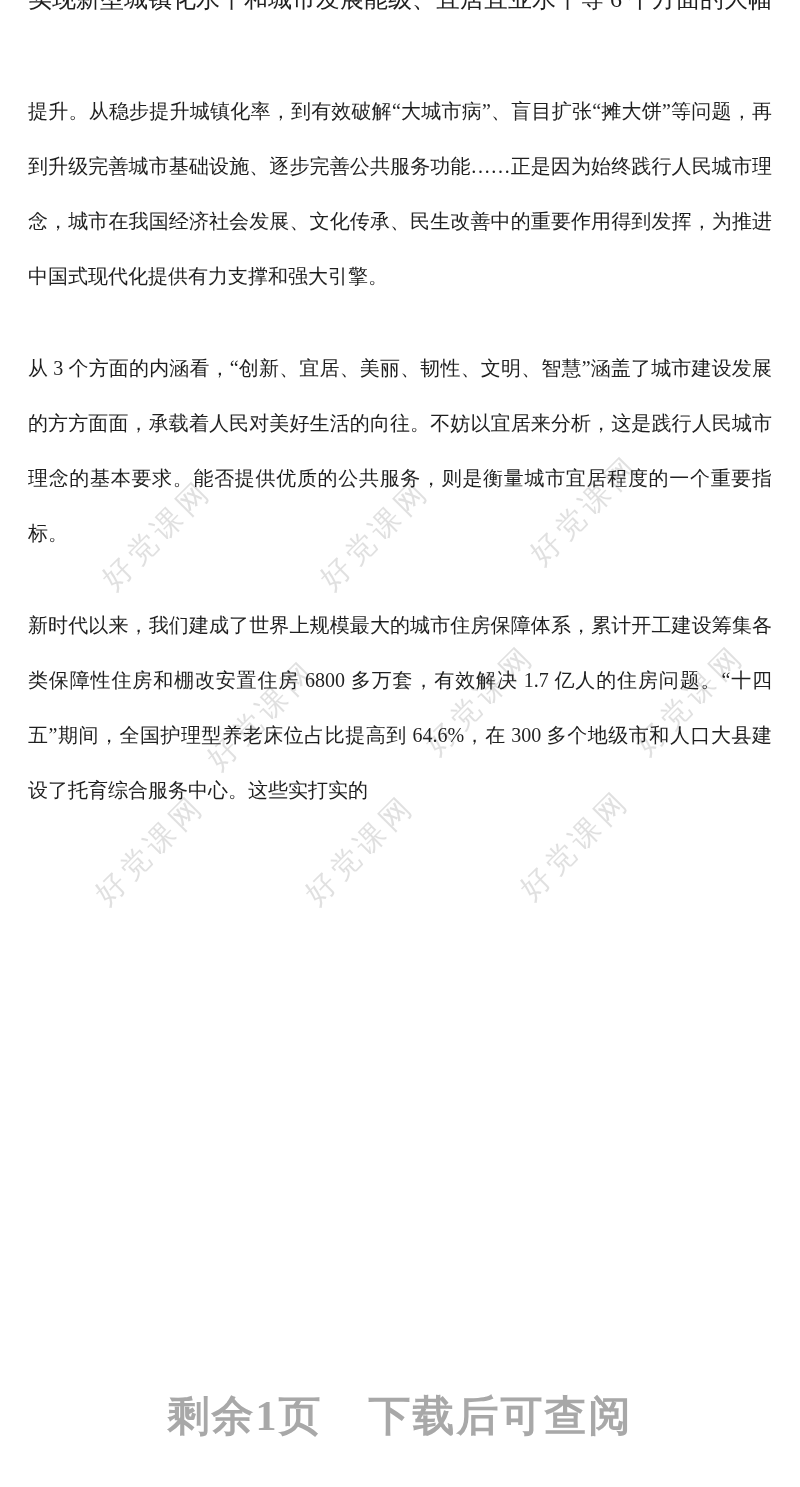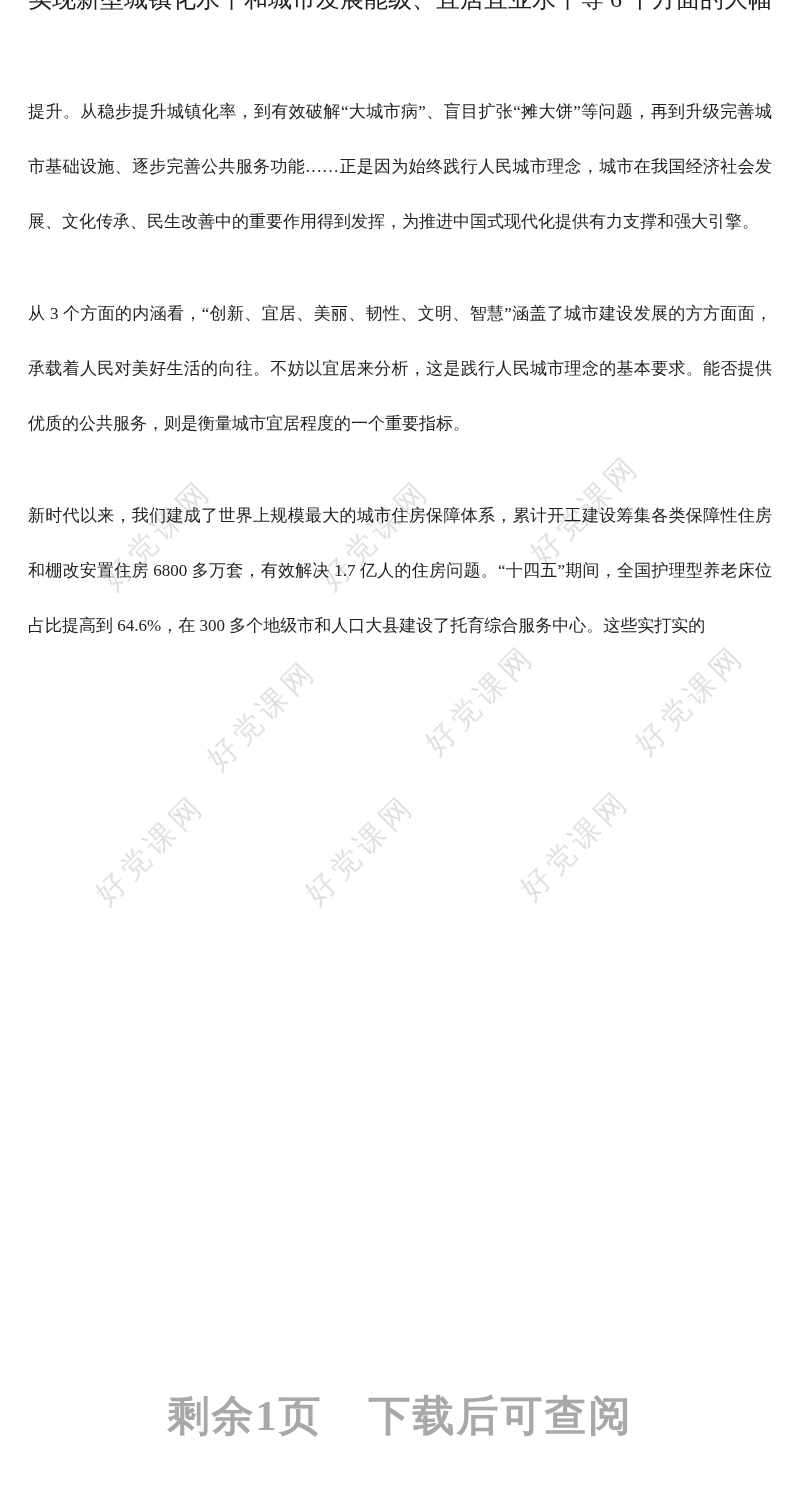--- a/index.html
+++ b/index.html
@@ -22,21 +22,21 @@
     color:#1f1f1f; white-space:nowrap;
   }
 
   
   .content {
     position:absolute; top:84px; left:28px; width:744px;
     color:#1f1f1f;
   }
   .content p {
     margin:0 0 37px 0;
-    font-size:17px; line-height:55px;
+    font-size:20px; line-height:55px;
     text-align:justify;
   }
 
   
   .watermark-layer { position:absolute; inset:0; pointer-events:none; }
   .wm {
     position:absolute;
     transform:translate(-50%,-50%) rotate(-45deg);
     font-size:30px; letter-spacing:5px;
     color:rgba(0,0,0,0.12);

